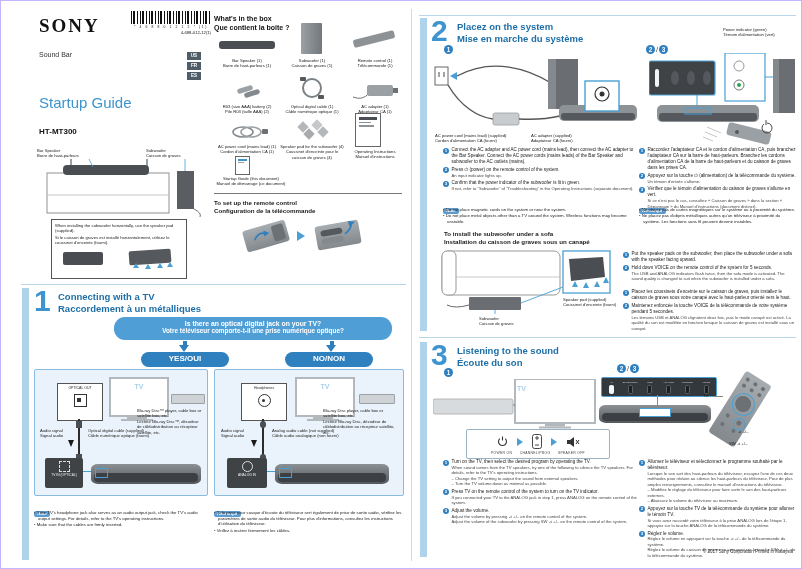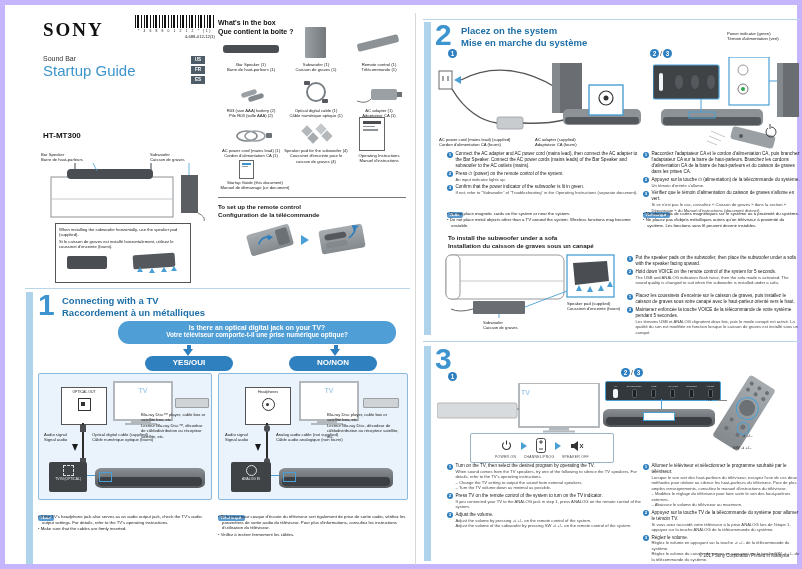--- a/index.html
+++ b/index.html
@@ -1,21 +1,21 @@
 <!DOCTYPE html>
 <html><head>
 <meta charset="utf-8">
 <style>
   html,body{margin:0;padding:0;width:802px;height:569px;overflow:hidden;background:#fff;}
-  .page{position:relative;width:802px;height:569px;background:#fff;font-family:"Liberation Sans",sans-serif;color:#222;border:5px solid #c4b5fd;box-sizing:border-box;}
+  .page{position:relative;width:802px;height:569px;background:#fff;font-family:"Liberation Sans",sans-serif;color:#222;border:1px solid #c4b5fd;box-sizing:border-box;}
   .abs{position:absolute;}
   
   .brand{font-family:"Liberation Serif",serif;font-weight:bold;font-size:19px;letter-spacing:2px;color:#111;}
   .ptype{font-size:7px;color:#333;}
-  .ptitle{font-size:15px;line-height:1.12;color:#3d94cc;}
+  .ptitle{font-size:15px;line-height:1.12;color:#3d94cc;margin-top:36px;}
   .model{font-size:8px;font-weight:bold;color:#111;}
   .h-num{font-weight:bold;font-size:30px;color:#3e94cf;line-height:1;}
   .h-sec{font-weight:bold;font-size:9.5px;line-height:1.25;color:#1e6fa7;}
   .h-sub{font-weight:bold;font-size:6.2px;line-height:1.3;color:#1a1a1a;}
   .boxhead{font-weight:bold;font-size:7px;line-height:1.3;color:#111;}
   .lbl{font-size:4.2px;line-height:1.3;color:#222;}
   .lbl-c{text-align:center;}
   .steps{font-size:4.6px;line-height:1.3;color:#1a1a1a;}
   .step{display:flex;margin-bottom:2px;}
   .step .tx{flex:1;}
@@ -497,20 +497,24 @@
     </div>
     <div class="step">
       <span class="step-circle">2</span>
       <span class="tx"><span>Maintenez enfoncée la touche VOICE de la télécommande de votre système pendant 5 secondes.</span><span class="sub">Les témoins USB et ANALOG clignotent deux fois, puis le mode canapé est activé. La qualité du son est modifiée en fonction lorsque le caisson de graves est installé sous un canapé.</span></span>
     </div>
   </div>
 
   <div class="abs hline" style="left:418px;top:336px;width:377px;"></div>
   <div class="abs sbar" style="left:419px;top:341px;width:7px;height:215px;"></div>
   <div class="abs h-num" style="left:430px;top:339px;">3</div>
+  <div class="abs h-sec" style="left:456px;top:344px;">
+    <div>Listening to the sound</div>
+    <div>Écoute du son</div>
+  </div>
   <div class="abs marker" style="left:443px;top:367px;">1</div>
 
   <svg class="abs" style="left:432px;top:378px;" width="178" height="50" viewBox="0 0 178 50">
     <rect x="0" y="20" width="80" height="15" rx="2" fill="#d8dbdd" stroke="#aaa" stroke-width="0.8"></rect>
     <rect x="82" y="0" width="80" height="44" fill="#fff" stroke="#b2b8bc" stroke-width="2"></rect>
     <rect x="112" y="44" width="20" height="3.5" fill="#b2b8bc"></rect>
     <rect x="106" y="47.5" width="32" height="2" fill="#b2b8bc"></rect>
     <line x1="80" y1="26" x2="82" y2="26" stroke="#777" stroke-width="1.2"></line>
   </svg>
   <div class="abs tvtxt" style="left:516px;top:384px;">TV</div>

